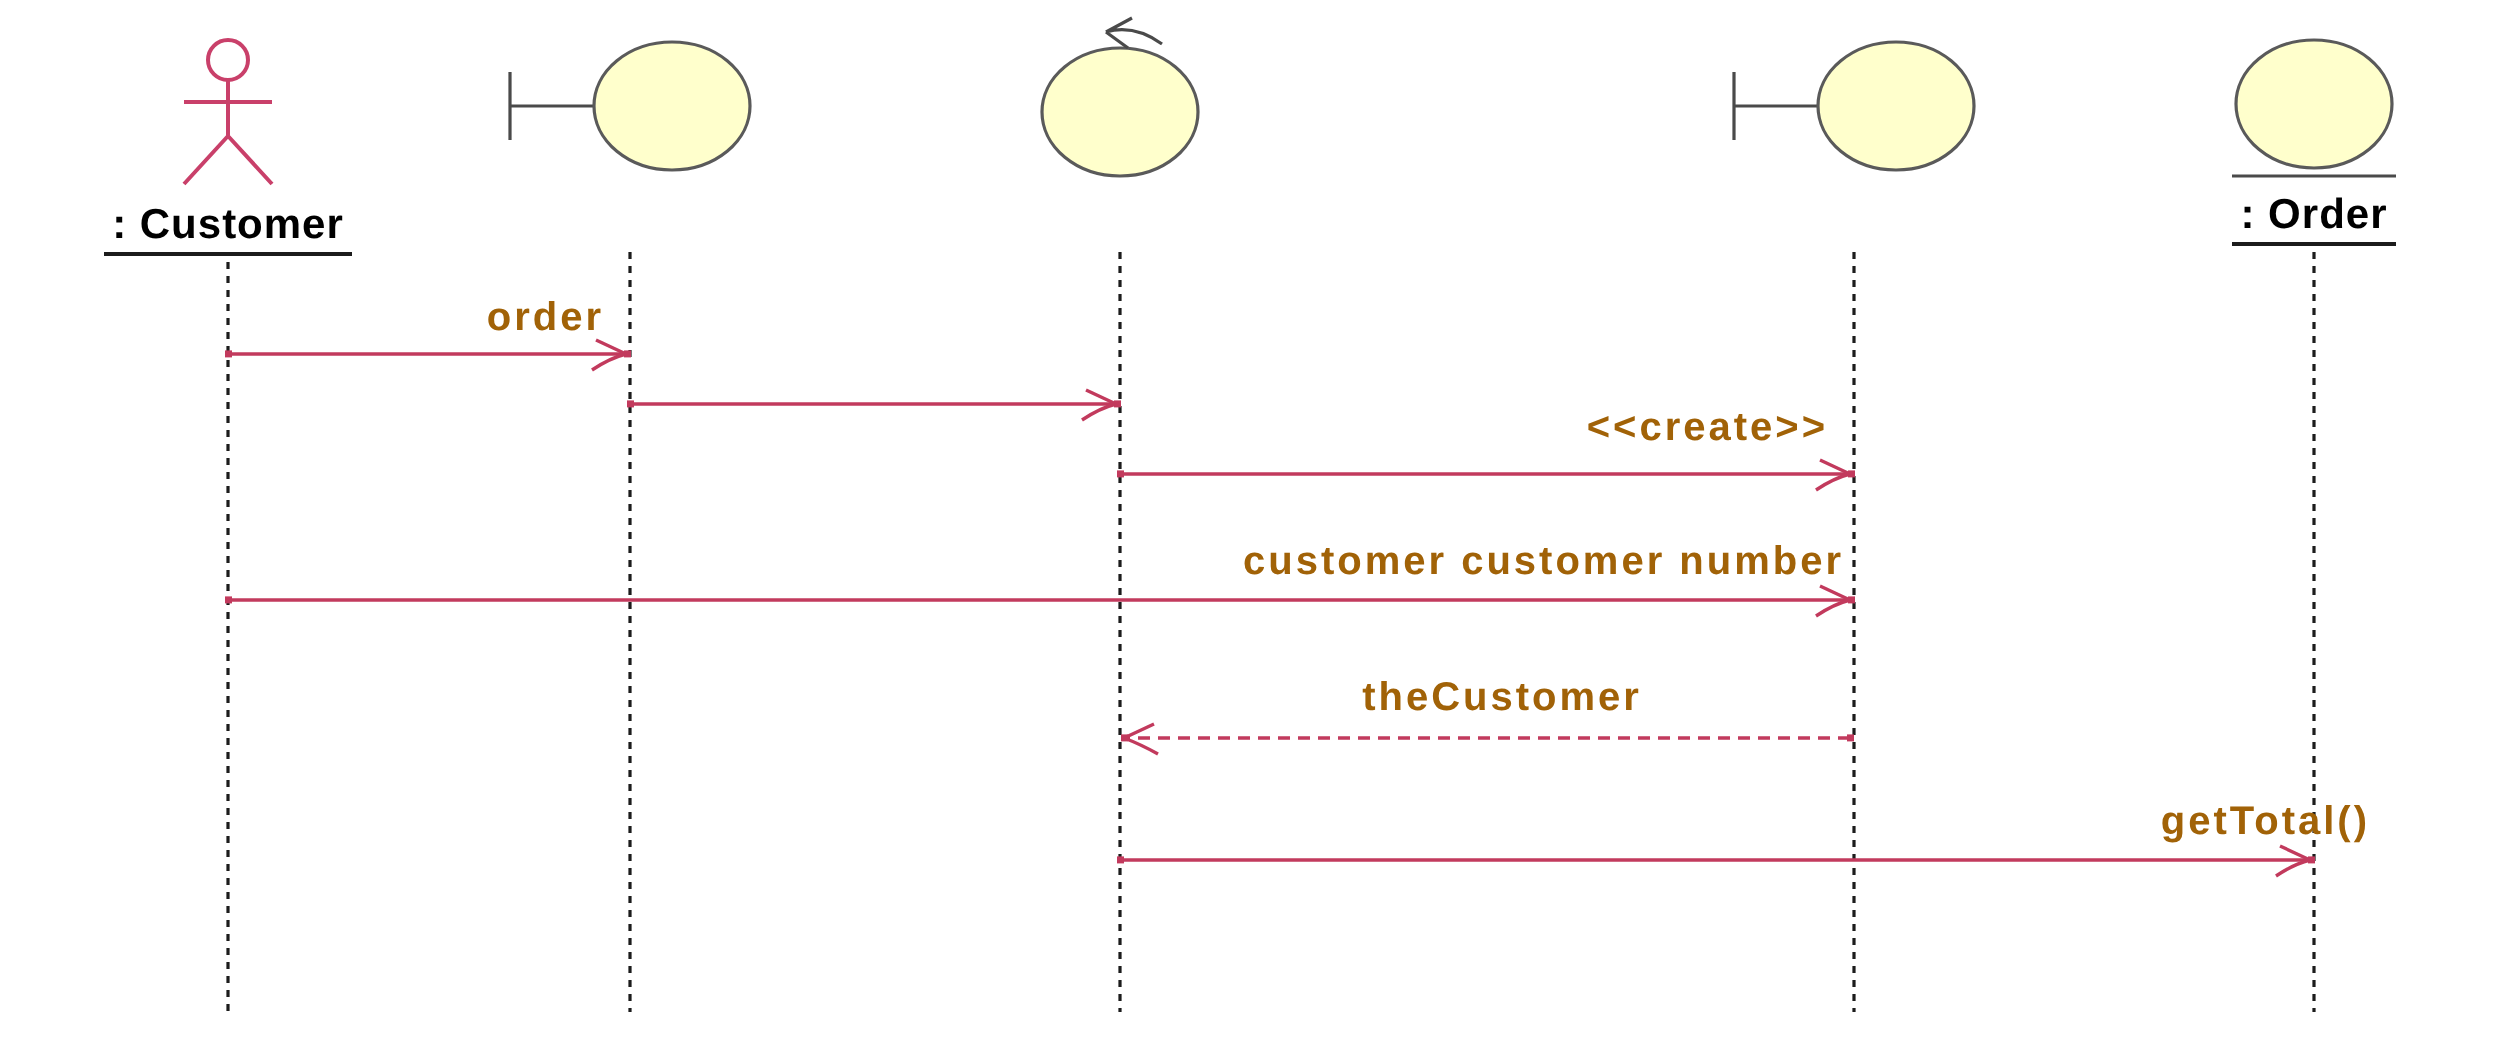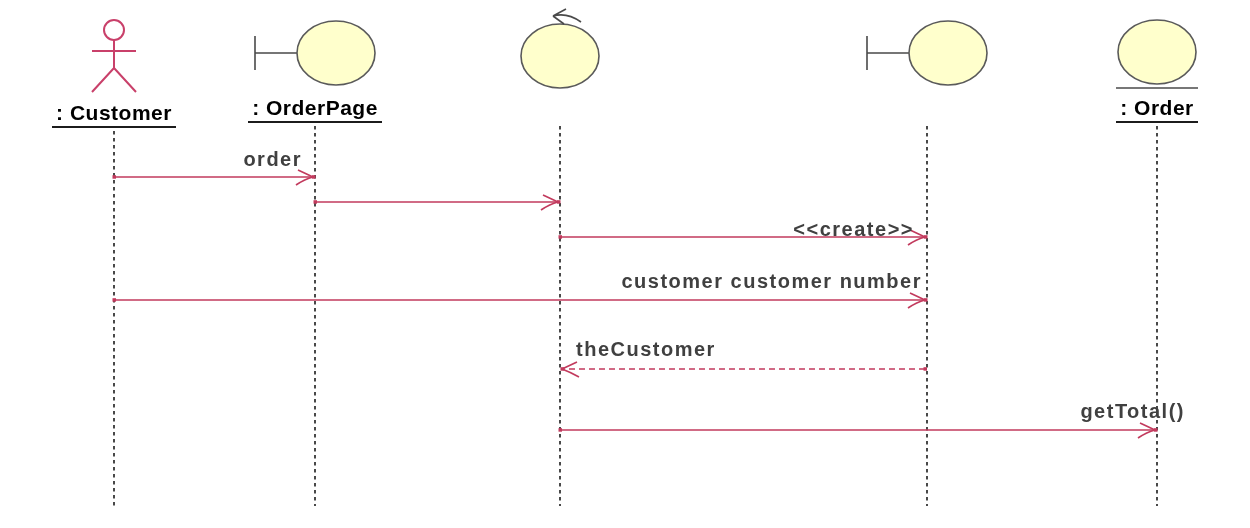--- a/index.html
+++ b/index.html
@@ -30,25 +30,25 @@
     display: inline-block;
     padding: 0 4px 1px 4px;
     border-bottom: 2px solid #1c1c1c;
   }
   
   .msg-label {
     position: absolute;
     font-size: 20px;
     font-weight: bold;
     letter-spacing: 1.5px;
-    color: #404040;
+    color: #a16207;
     white-space: nowrap;
   }
   .ta-r { text-align: right; }
-  .ta-l { text-align: left; }
+  .ta-l { text-align: center; }
   
   .lifeline {
     stroke: #1c1c1c; stroke-width: 1.6;
     stroke-dasharray: 3.5 3.5; fill: none;
   }
   .mline  { stroke: #c23a5d; stroke-width: 1.7; fill: none; }
   .mline-dashed {
     stroke: #c23a5d; stroke-width: 1.7; fill: none;
     stroke-dasharray: 6 4;
   }
@@ -119,23 +119,20 @@
     <path class="actor-stroke" d="M 30 22 V 50 M 8 33 H 52 M 30 50 L 8 74 M 30 50 L 52 74"></path>
   </svg>
   <div class="obj-label" style="left:14px;top:101px">
     <span>: Customer</span>
   </div>
 
   <svg class="abs" style="left:253px;top:20px" width="124" height="72" viewBox="0 0 124 72">
     <path class="icon-stroke" d="M 2 16 V 50 M 2 33 H 44"></path>
     <ellipse class="icon-fill" cx="83" cy="33" rx="39" ry="32"></ellipse>
   </svg>
-  <div class="obj-label" style="left:215px;top:96px">
-    <span>: OrderPage</span>
-  </div>
 
   <svg class="abs" style="left:517px;top:6px" width="86" height="84" viewBox="0 0 86 84">
     <ellipse class="icon-fill" cx="43" cy="50" rx="39" ry="32"></ellipse>
     <path class="icon-stroke" d="M 64 16 Q 50 6 36 10 M 36 10 L 49 3 M 36 10 L 47 18"></path>
   </svg>
 
   <svg class="abs" style="left:865px;top:20px" width="124" height="72" viewBox="0 0 124 72">
     <path class="icon-stroke" d="M 2 16 V 50 M 2 33 H 44"></path>
     <ellipse class="icon-fill" cx="83" cy="33" rx="39" ry="32"></ellipse>
   </svg>
@@ -144,21 +141,21 @@
     <ellipse class="icon-fill" cx="42" cy="34" rx="39" ry="32"></ellipse>
     <path class="icon-stroke" d="M 1 70 H 83"></path>
   </svg>
   <div class="obj-label" style="left:1057px;top:96px">
     <span>: Order</span>
   </div>
 
   <div class="msg-label ta-r" style="left:114px;top:148px;width:188px">order</div>
 
 
-  <div class="msg-label ta-r" style="left:560px;top:218px;width:354px">&lt;&lt;create&gt;&gt;</div>
+  <div class="msg-label ta-r" style="left:560px;top:203px;width:354px">&lt;&lt;create&gt;&gt;</div>
 
   <div class="msg-label ta-r" style="left:460px;top:270px;width:462px">customer customer number</div>
 
   <div class="msg-label ta-l" style="left:576px;top:338px;width:350px">theCustomer</div>
 
   <div class="msg-label ta-r" style="left:736px;top:400px;width:449px">getTotal()</div>
 
 </div>
 
 </body></html>

